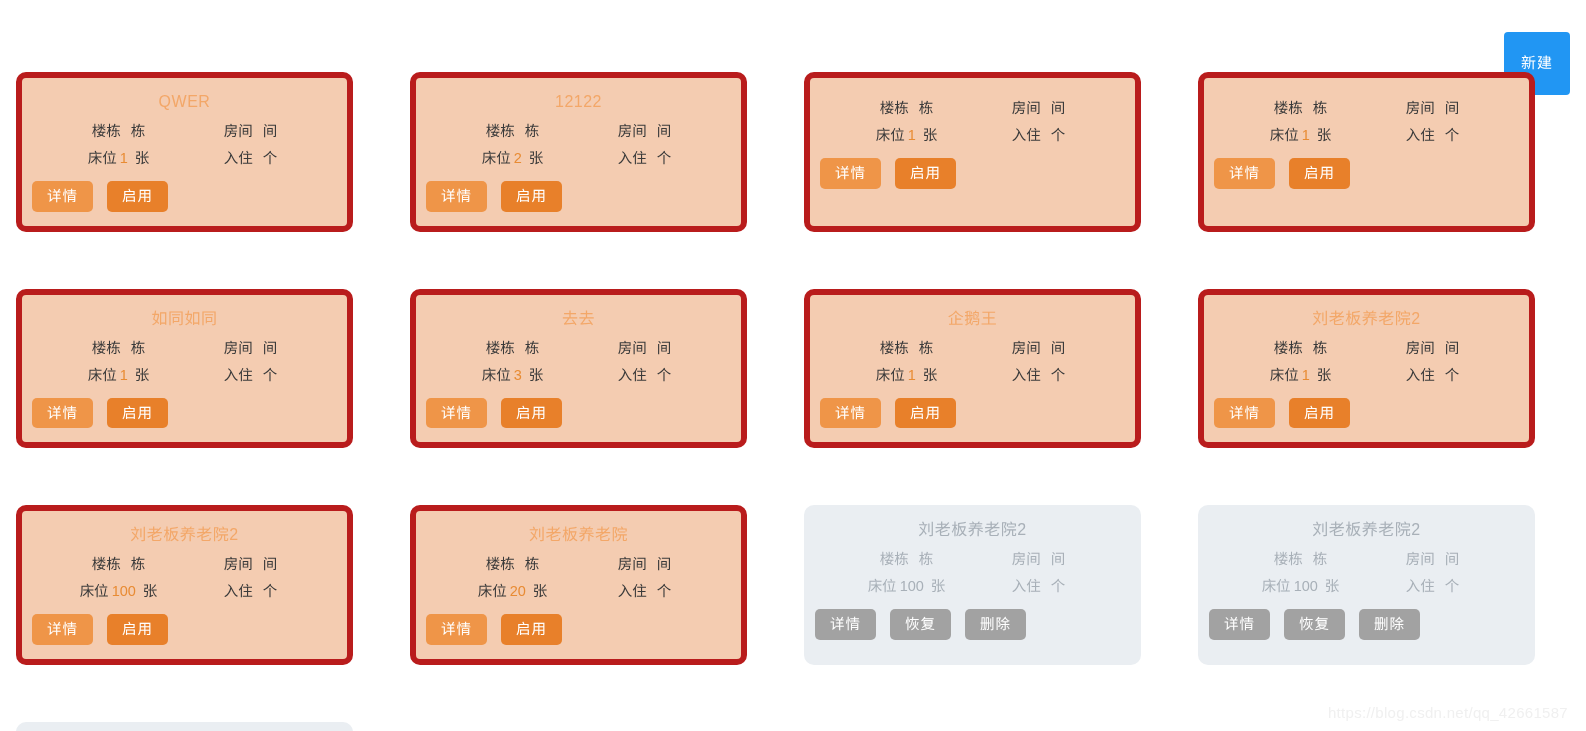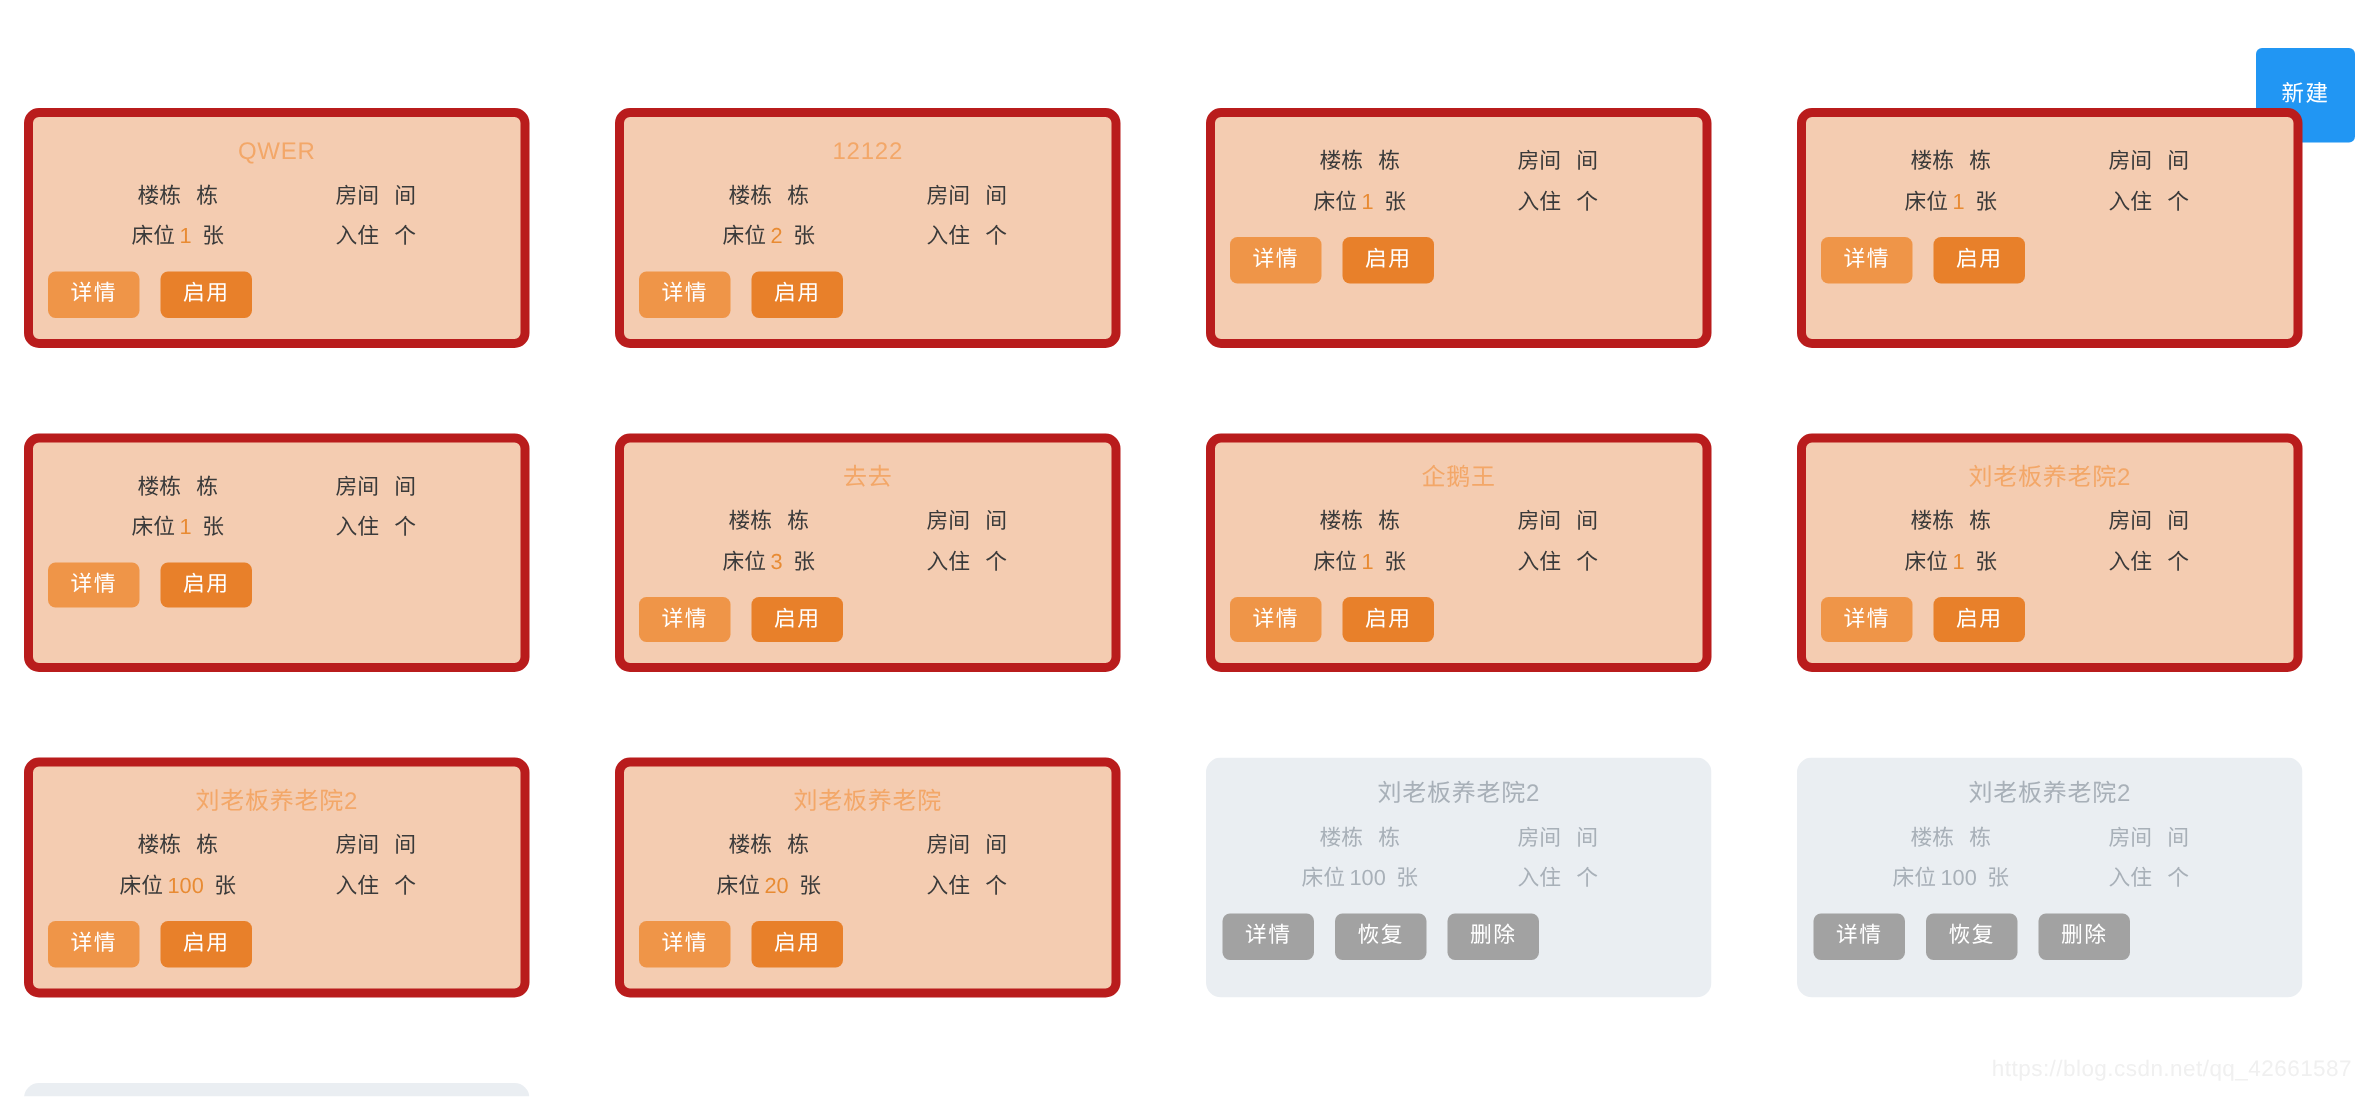--- a/index.html
+++ b/index.html
@@ -218,20 +218,21 @@
             <div class="stat-cell"><span>床位</span><span class="stat-val">1</span> <span>张</span></div>
             <div class="stat-cell"><span>入住</span><span class="stat-val"></span> <span>个</span></div>
           </div>
         </div>
         <div class="card-actions">
           <button class="cbtn detail">详情</button>
           <button class="cbtn enable">启用</button>
         </div>
       </div>
       <div class="card active">
+        <div class="card-title">如同如同</div>
         <div class="card-stats">
           <div class="stat-row">
             <div class="stat-cell"><span>楼栋</span><span class="stat-val"></span> <span>栋</span></div>
             <div class="stat-cell"><span>房间</span><span class="stat-val"></span> <span>间</span></div>
           </div>
           <div class="stat-row">
             <div class="stat-cell"><span>床位</span><span class="stat-val">1</span> <span>张</span></div>
             <div class="stat-cell"><span>入住</span><span class="stat-val"></span> <span>个</span></div>
           </div>
         </div>

